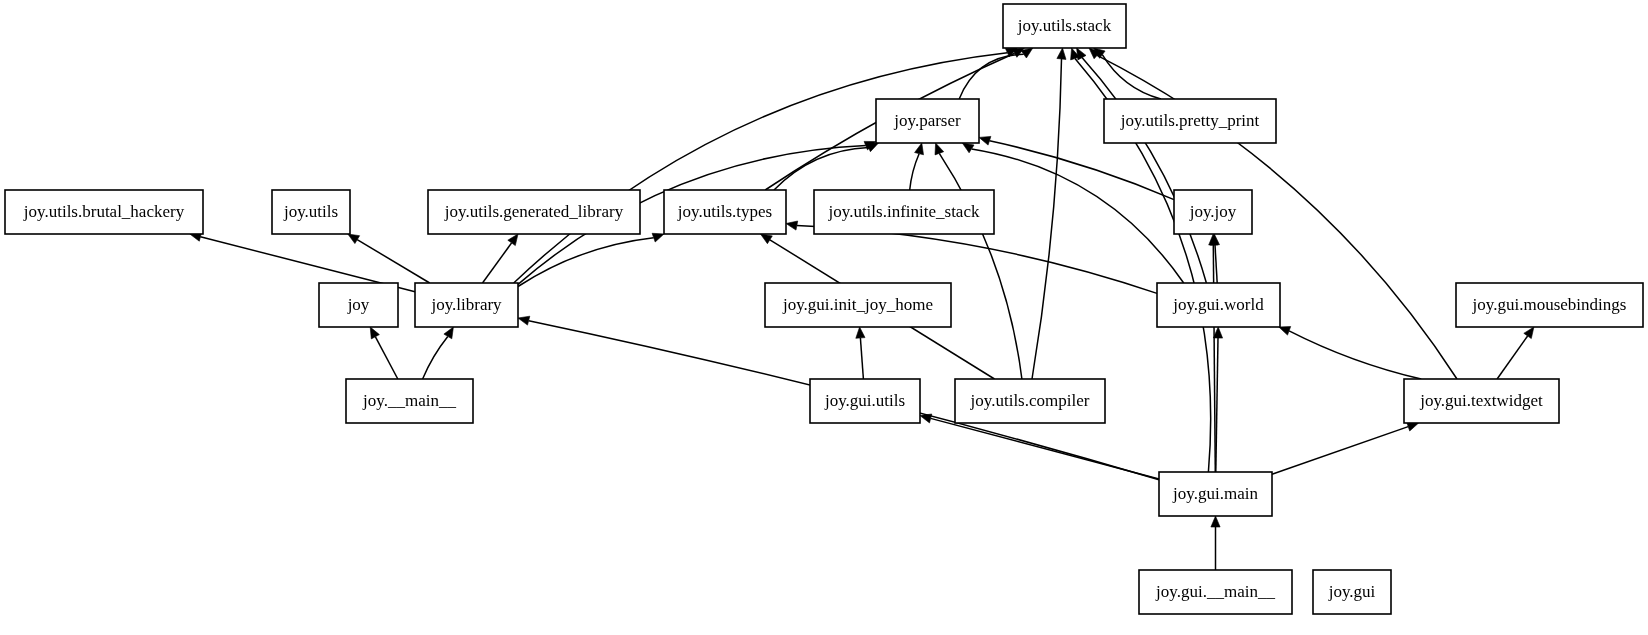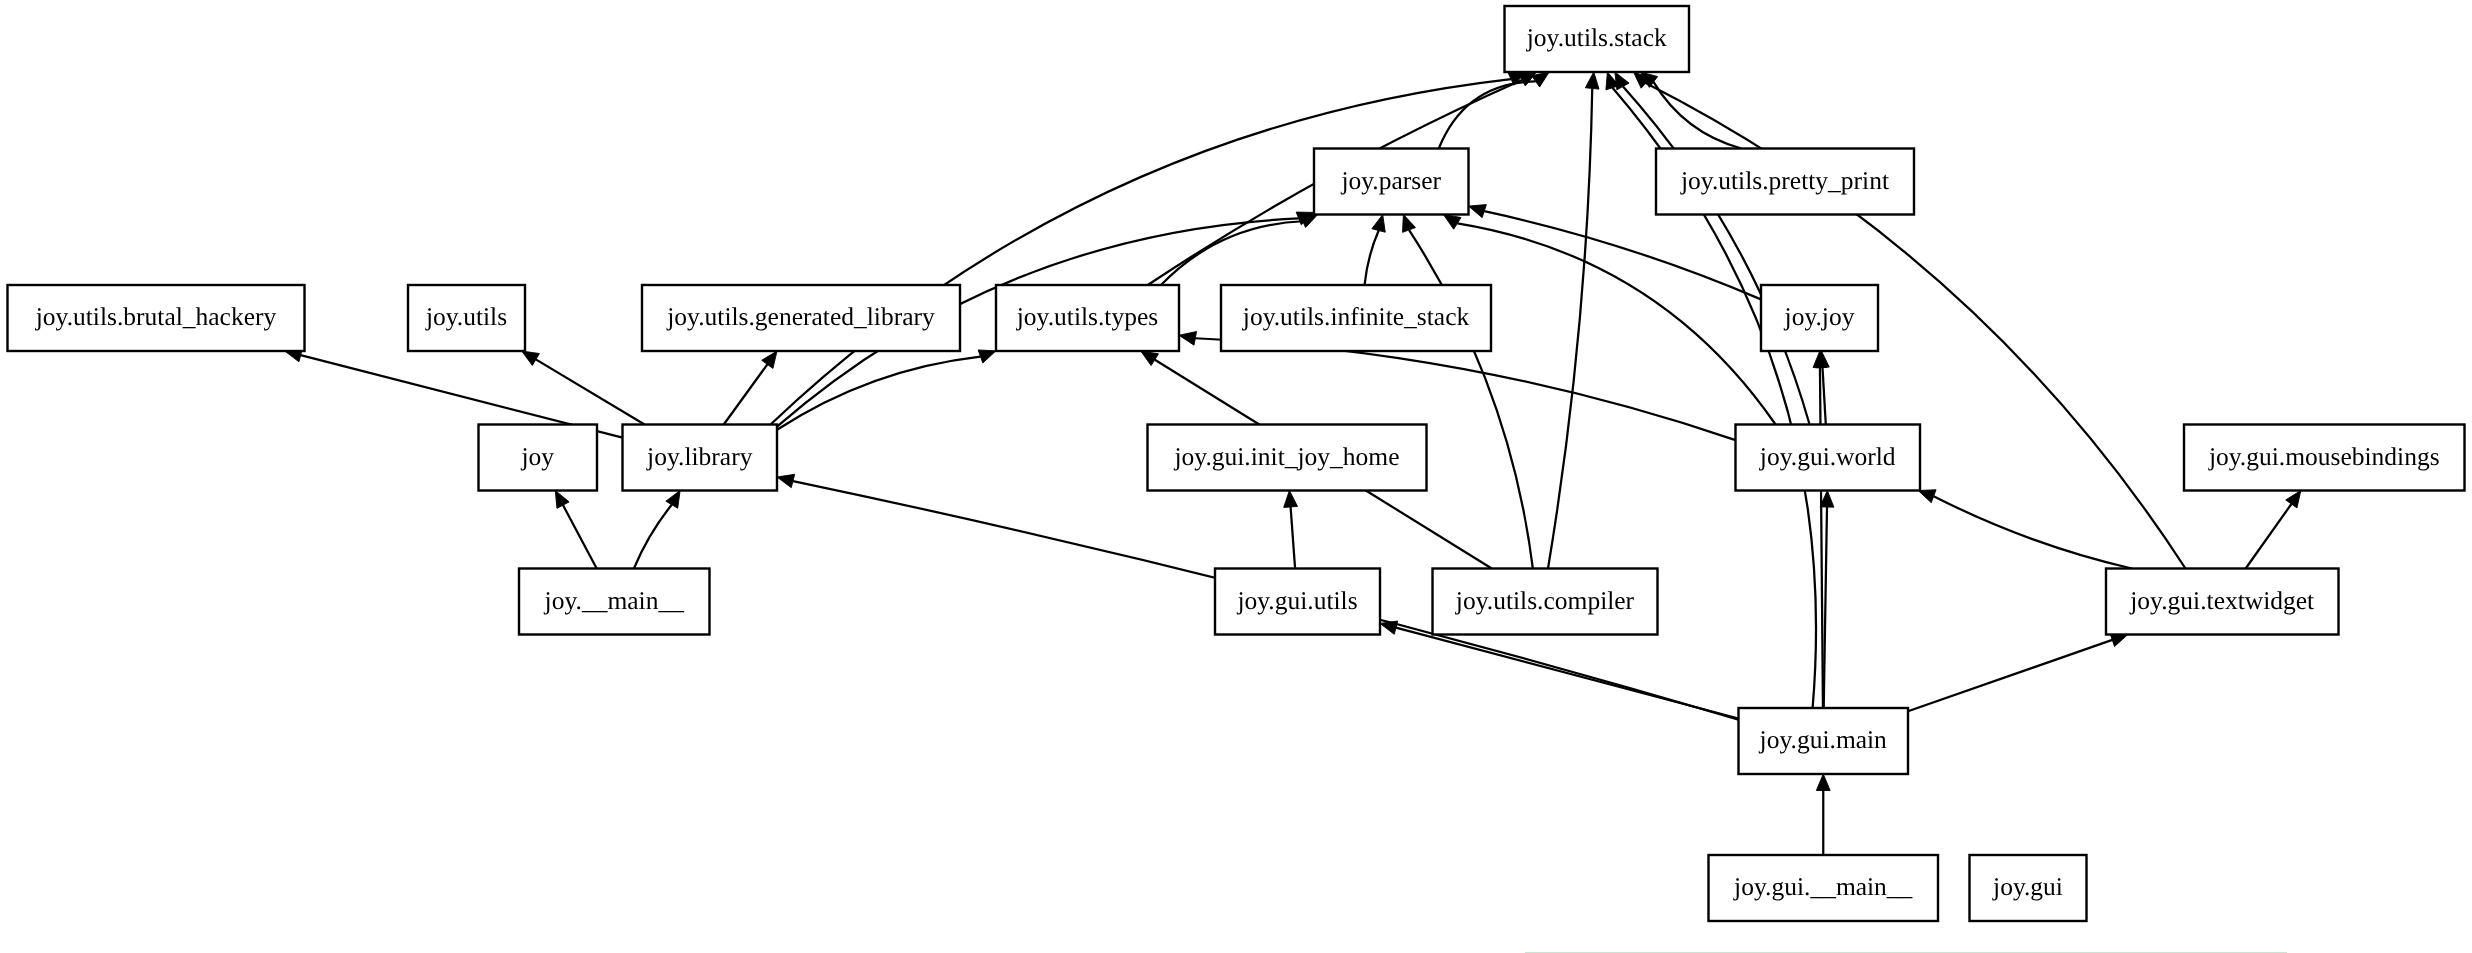--- a/index.html
+++ b/index.html
@@ -4,21 +4,21 @@
 <style>
   html, body {
     margin: 0;
     padding: 0;
     background: #ffffff;
   }
   #canvas-wrap {
     position: relative;
     width: 1648px;
     height: 635px;
-    background: #15803d;
+    background: #a3a3a3;
     overflow: hidden;
   }
   svg#graph {
     display: block;
     width: 1648px;
     height: 635px;
     background: #ffffff;
   }
   .node-box {
     fill: #ffffff;

